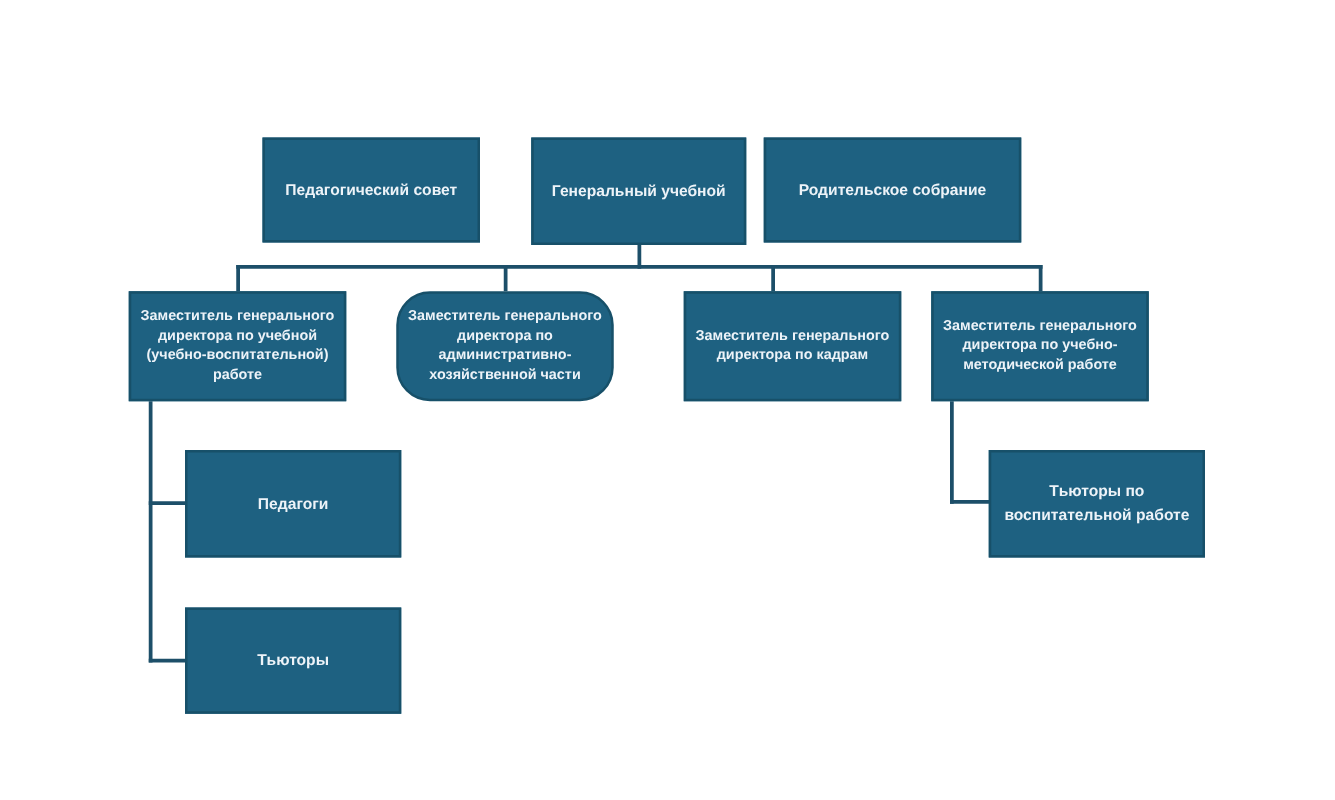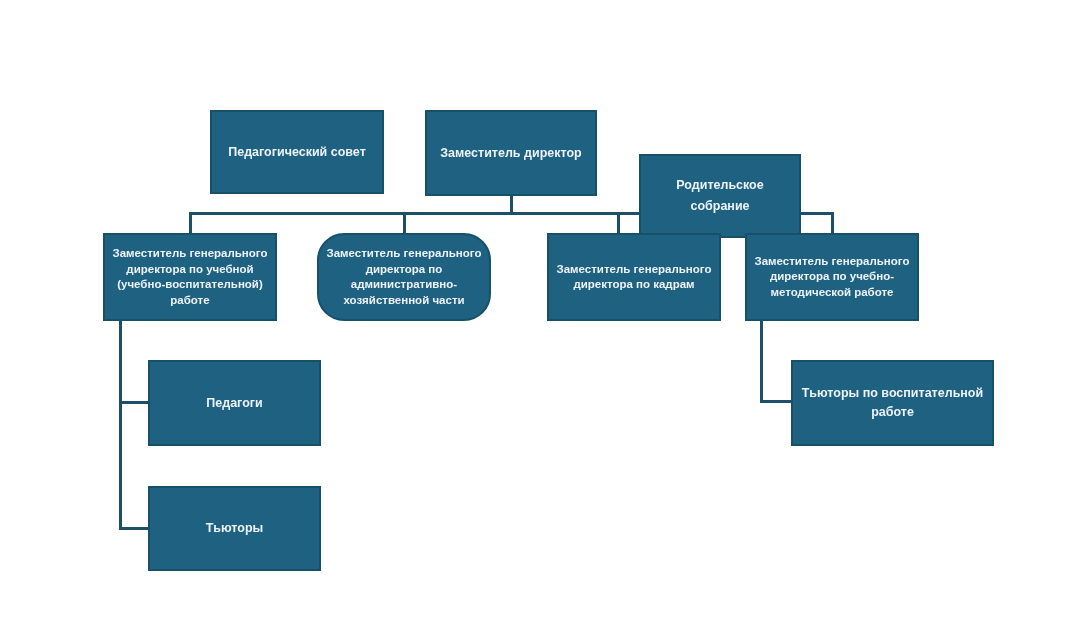--- a/index.html
+++ b/index.html
@@ -65,23 +65,23 @@
   <div class="line" style="left:118.5px; top:400.5px; width:30px; height:3px;"></div>
   <div class="line" style="left:118.5px; top:527px; width:30px; height:3px;"></div>
 
   <div class="line" style="left:759.5px; top:321px; width:3px; height:82px;"></div>
   <div class="line" style="left:759.5px; top:400px; width:32px; height:3px;"></div>
 
   <div class="node top" style="left:210px; top:110px; width:174px; height:84px;">
     <span class="label">Педагогический совет</span>
   </div>
   <div class="node top pad-sm" style="left:425px; top:110px; width:172px; height:86px;">
-    <span class="label">Заместитель директор</span>
+    <span class="label">Генеральный учебной</span>
   </div>
-  <div class="node top" style="left:639px; top:110px; width:162px; height:84px;margin-top:44px;">
+  <div class="node top" style="left:611px; top:110px; width:206px; height:84px;">
     <span class="label">Родительское собрание</span>
   </div>
 
   <div class="node deputy" style="left:103px; top:233px; width:174px; height:88px;">
     <span class="label">Заместитель генерального директора по учебной (учебно-воспитательной) работе</span>
   </div>
   <div class="node deputy" style="left:317px; top:233px; width:174px; height:88px;border-radius:27px;">
     <span class="label">Заместитель генерального директора по административно-хозяйственной части</span>
   </div>
   <div class="node deputy" style="left:531px; top:233px; width:174px; height:88px;margin-left:16px;">
@@ -90,17 +90,17 @@
   <div class="node deputy" style="left:745px; top:233px; width:174px; height:88px;">
     <span class="label">Заместитель генерального директора по учебно-методической работе</span>
   </div>
 
   <div class="node leaf" style="left:148px; top:486px; width:173px; height:85px;">
     <span class="label">Тьюторы</span>
   </div>
   <div class="node leaf" style="left:148px; top:360px; width:173px; height:86px;">
     <span class="label">Педагоги</span>
   </div>
-  <div class="node leaf" style="left:791px; top:360px; width:203px; height:86px;">
+  <div class="node leaf" style="left:791px; top:360px; width:173px; height:86px;">
     <span class="label">Тьюторы по воспитательной работе</span>
   </div>
 
 </div>
 
 </body></html>

